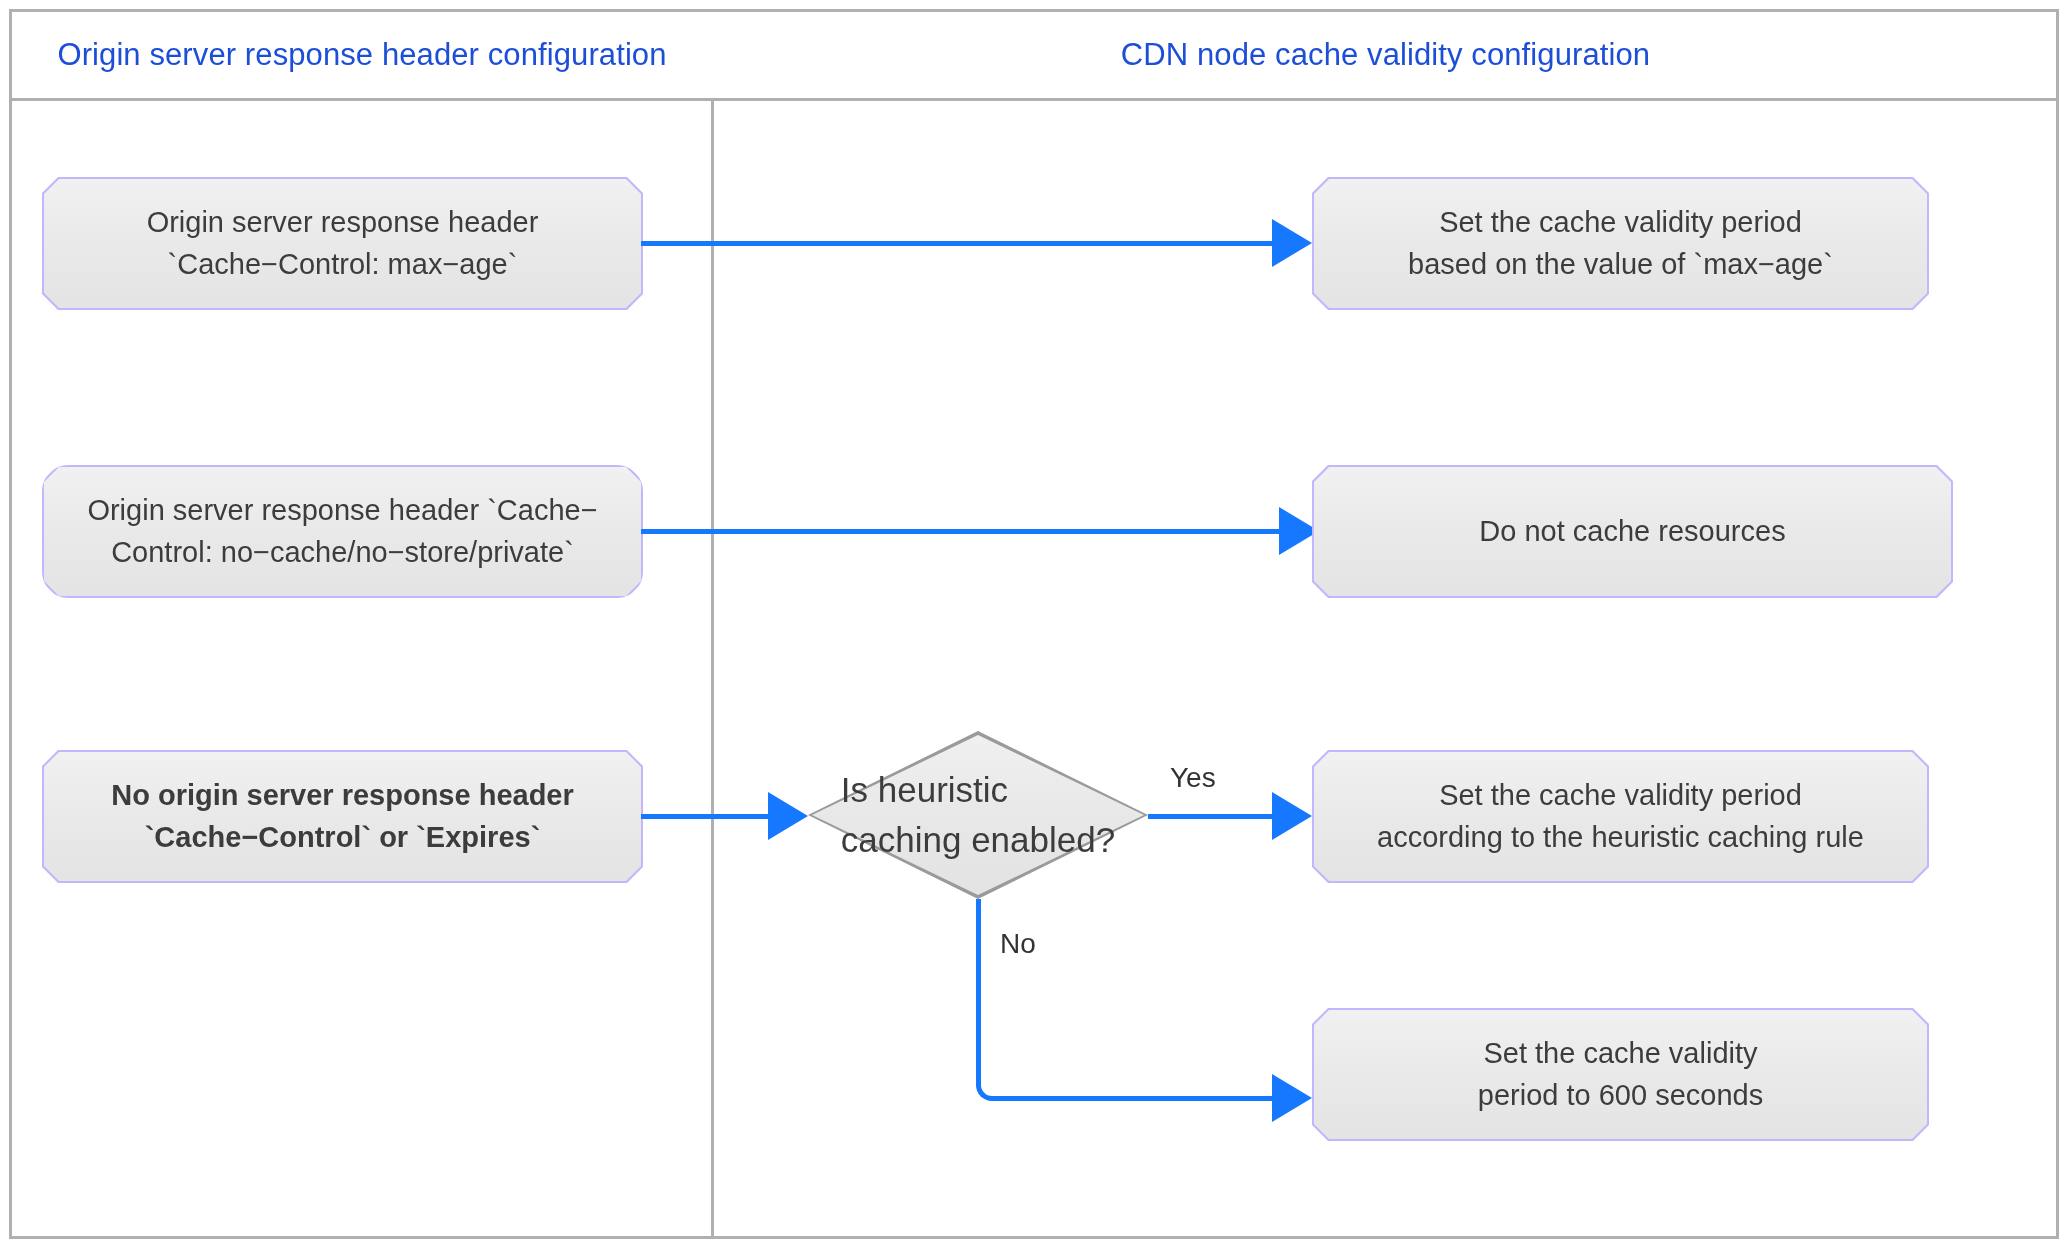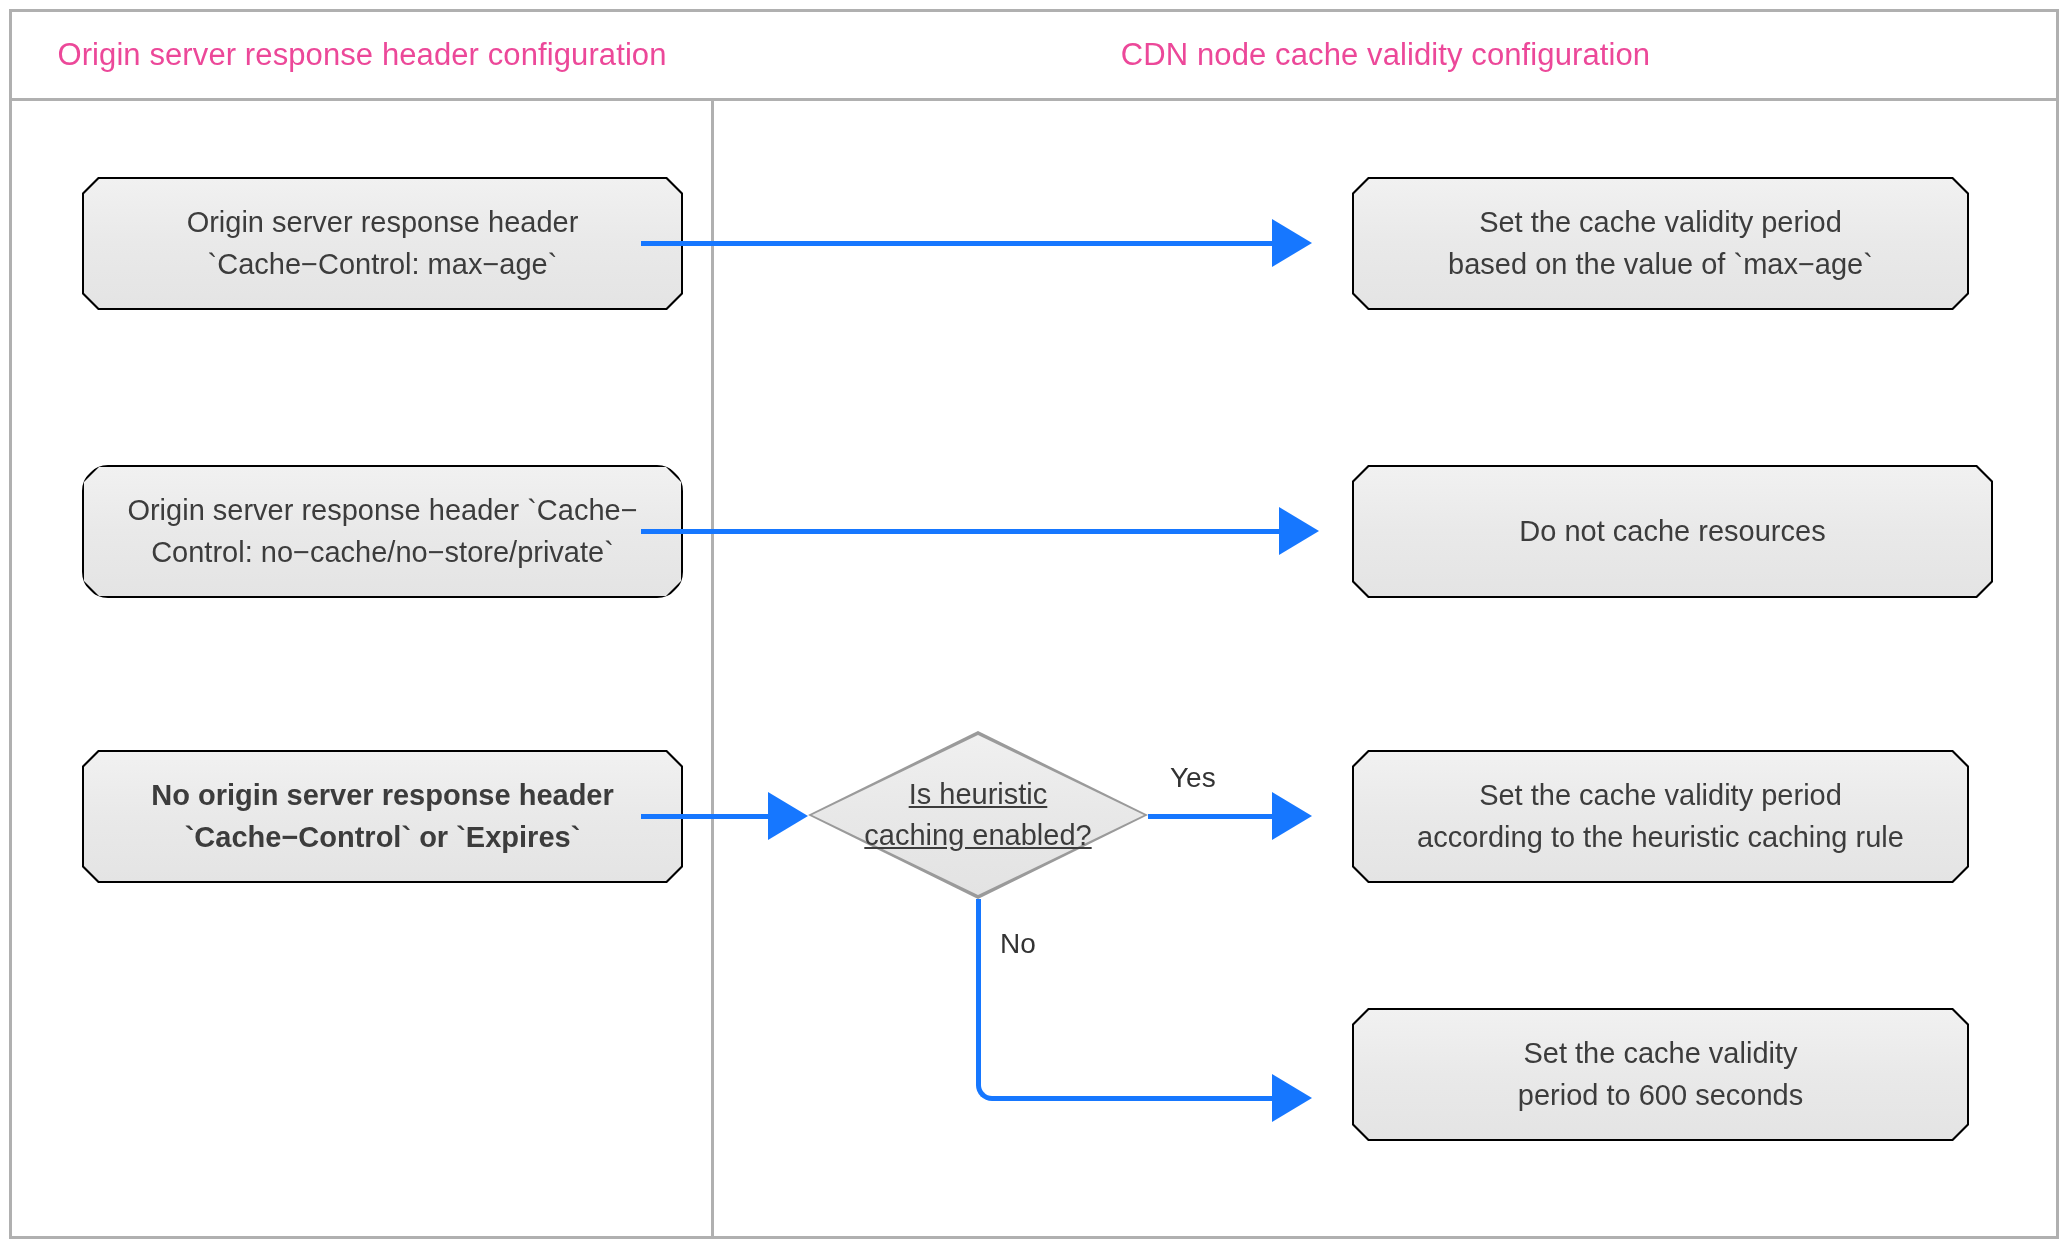--- a/index.html
+++ b/index.html
@@ -41,21 +41,21 @@
     border-bottom: 3px solid #b0b0b0;
     box-sizing: border-box;
   }
   .header-cell {
     position: absolute;
     top: 0;
     height: 86px;
     display: flex;
     align-items: center;
     justify-content: center;
-    color: #ec4899;
+    color: #1d4ed8;
     font-size: 31px;
     letter-spacing: 0.1px;
     white-space: nowrap;
   }
   .header-left  { left: 0px;   width: 700px; }
   .header-right { left: 703px; width: 1341px; }
 
   
   .col-divider {
     position: absolute;
@@ -64,22 +64,21 @@
     width: 3px;
     height: 1135px;
     background: #b0b0b0;
   }
   .node-outer {
     position: absolute;
     -webkit-clip-path: polygon(16px 0, calc(100% - 16px) 0, 100% 16px, 100% calc(100% - 16px),
                                calc(100% - 16px) 100%, 16px 100%, 0 calc(100% - 16px), 0 16px);
     clip-path: polygon(16px 0, calc(100% - 16px) 0, 100% 16px, 100% calc(100% - 16px),
                        calc(100% - 16px) 100%, 16px 100%, 0 calc(100% - 16px), 0 16px);
-    background: #000000;
-    margin-left: 40px;
+    background: #c4b5fd;
   }
   .node-inner {
     position: absolute;
     left: 2px; top: 2px; right: 2px; bottom: 2px;
     -webkit-clip-path: polygon(15px 0, calc(100% - 15px) 0, 100% 15px, 100% calc(100% - 15px),
                                calc(100% - 15px) 100%, 15px 100%, 0 calc(100% - 15px), 0 15px);
     clip-path: polygon(15px 0, calc(100% - 15px) 0, 100% 15px, 100% calc(100% - 15px),
                        calc(100% - 15px) 100%, 15px 100%, 0 calc(100% - 15px), 0 15px);
     background: linear-gradient(180deg, #f1f1f1 0%, #e9e9e9 50%, #e4e4e4 100%);
     display: flex;
@@ -112,26 +111,24 @@
     background: linear-gradient(180deg, #f0f0f0 0%, #e8e8e8 50%, #e3e3e3 100%);
     -webkit-clip-path: polygon(50% 0, 100% 50%, 50% 100%, 0 50%);
     clip-path: polygon(50% 0, 100% 50%, 50% 100%, 0 50%);
   }
   .diamond-label {
     position: absolute;
     inset: 0;
     display: flex;
     align-items: center;
     justify-content: center;
-    text-align: center;
     color: #3c3c3c;
-    font-size: 29px;
+    font-size: 35px;
     line-height: 1.42;
     white-space: pre-line;
-    text-decoration: underline;
   }
 
   
   .conn-line {
     position: absolute;
     background: #1677ff;
   }
   .conn-h { height: 5px; }
 
   .elbow {

